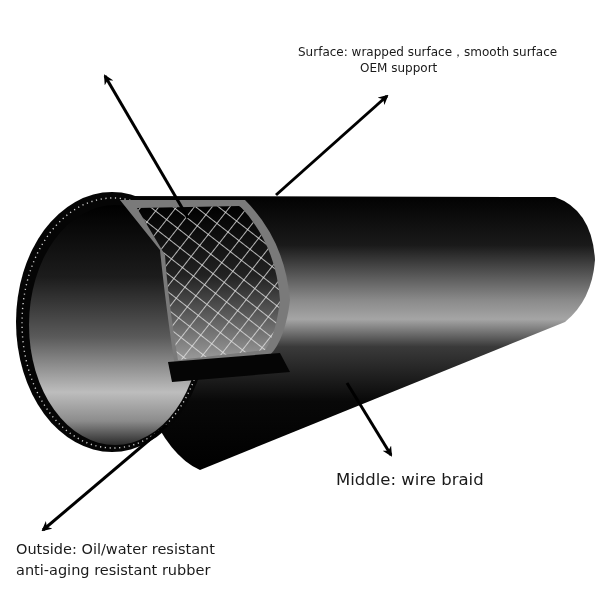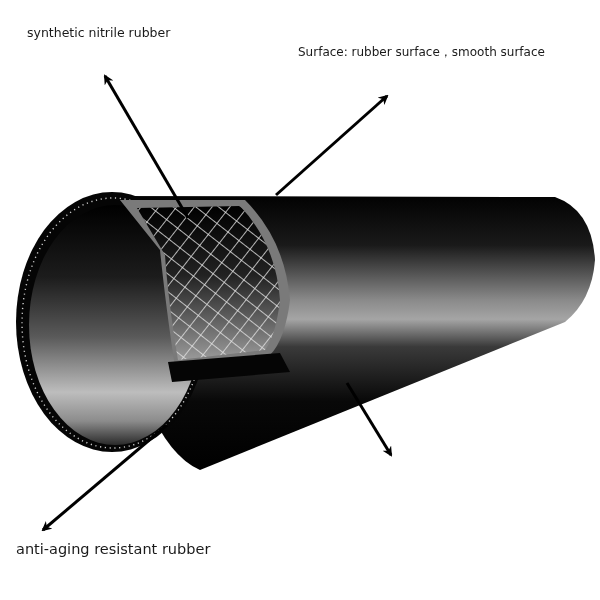--- a/index.html
+++ b/index.html
@@ -67,25 +67,27 @@
 
   <g stroke="#000" stroke-width="3" fill="none">
     <line x1="188" y1="218" x2="105" y2="76" marker-end="url(#arrowHead)"></line>
     <line x1="276" y1="195" x2="387" y2="96" marker-end="url(#arrowHead)"></line>
     <line x1="347" y1="383" x2="391" y2="455" marker-end="url(#arrowHead)"></line>
     <line x1="167" y1="425" x2="43" y2="530" marker-end="url(#arrowHead)"></line>
   </g>
 </svg>
 
 <div class="label lbl-inner">
-  <span>synthetic nitrile rubber</span>
 </div>
 
 <div class="label lbl-surface">
-  <span>Surface:   rubber surface，smooth surface</span>
+  <span>Surface:   wrapped surface，smooth surface</span>
+  <span class="l2">OEM support</span>
 </div>
 
 <div class="label lbl-middle">
+  <span>Middle: wire braid</span>
 </div>
 
 <div class="label lbl-outside">
+  <span>Outside: Oil/water resistant</span>
   <span>anti-aging resistant rubber</span>
 </div>
 
 </body></html>

